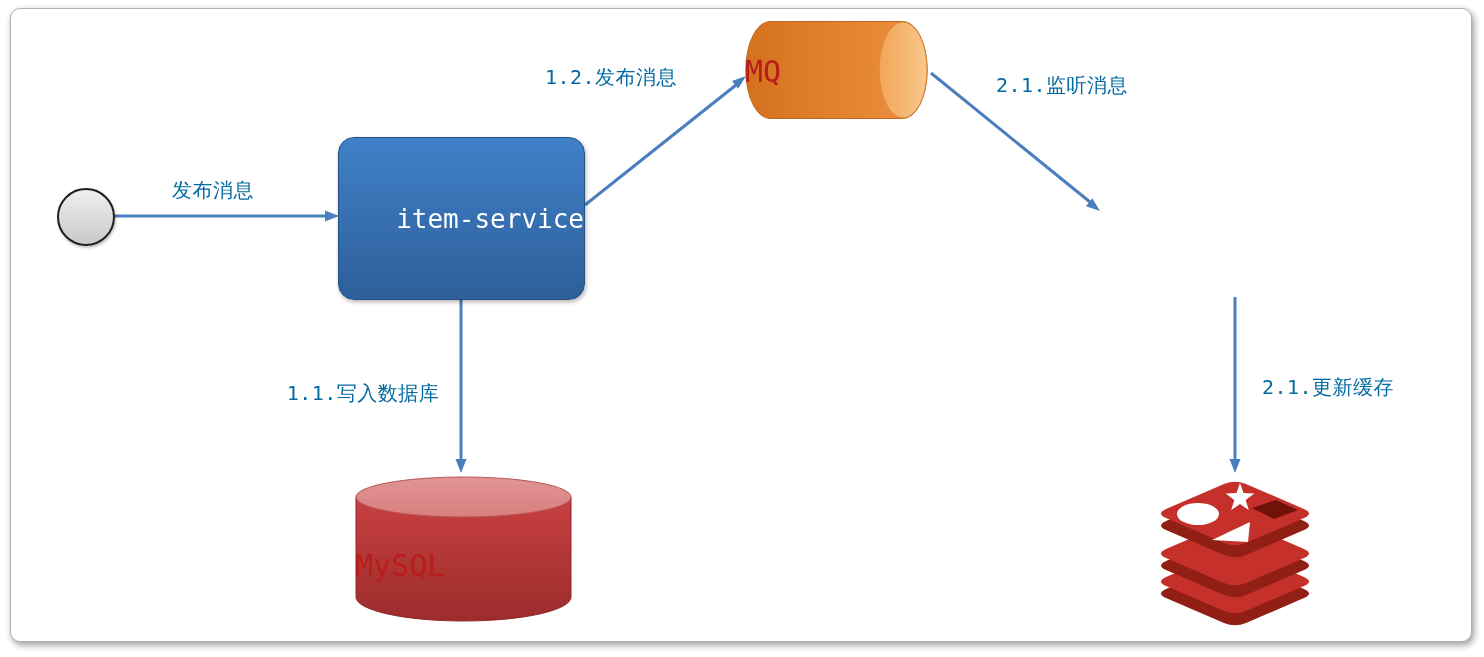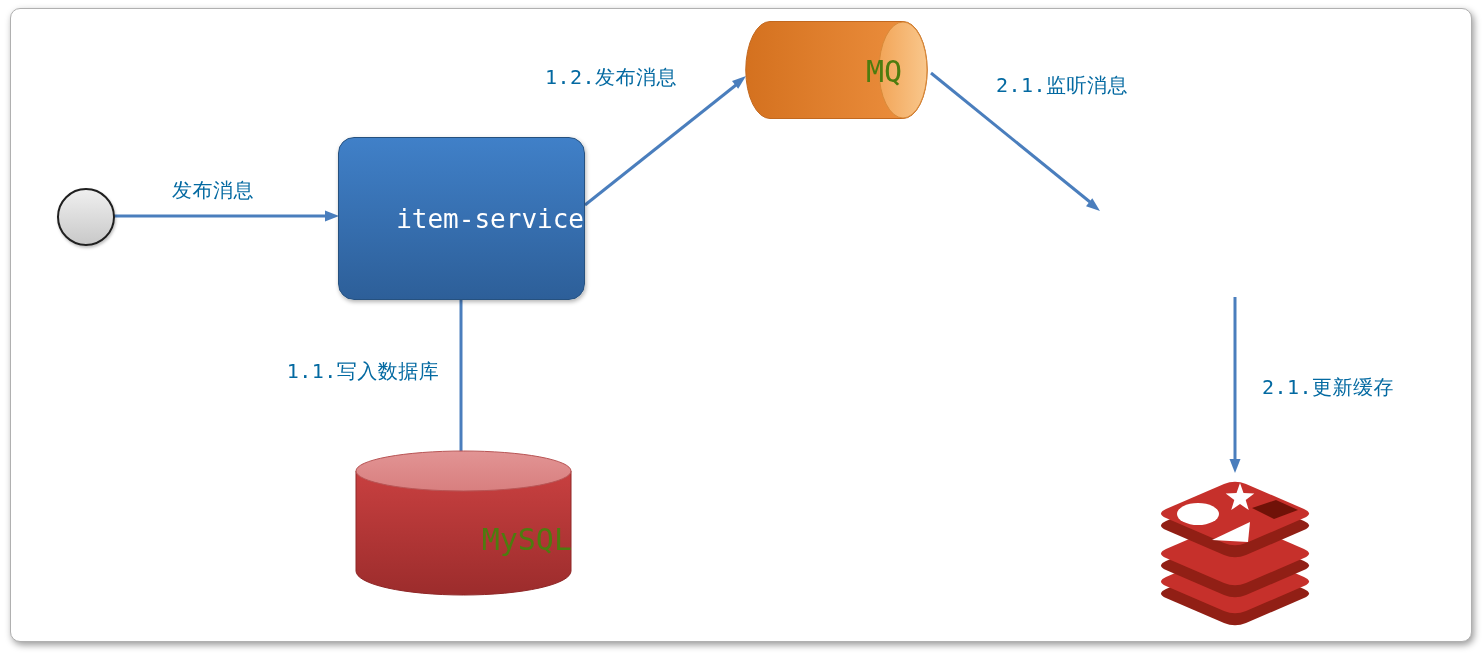--- a/index.html
+++ b/index.html
@@ -18,33 +18,33 @@
   .node-box.item{left:338px;top:137px;width:245px;height:161px;}
   .node-box.cache{left:1103px;top:133px;width:266px;height:164px;}
 
   .start-node{position:absolute;left:57px;top:188px;width:54px;height:54px;
         border-radius:50%;border:2px solid #1f1f1f;
         background:linear-gradient(180deg,#efefef 0%,#c9c9c9 100%);
         box-shadow:1px 2px 3px rgba(0,0,0,.25);}
 
   .cyl{position:absolute;}
   .cyl-mq{left:745px;top:20px;width:183px;height:100px;}
-  .cyl-mysql{left:355px;top:450px;width:217px;height:146px;}
-  .cyl-label{position:absolute;left:0;width:100%;text-align:right;color:#4d7c0f;
+  .cyl-mysql{left:355px;top:476px;width:217px;height:146px;}
+  .cyl-label{position:absolute;left:0;width:100%;text-align:left;color:#b91c1c;
         font-family:"DejaVu Sans Mono","Liberation Mono",monospace;}
   .cyl-mq .cyl-label{top:34px;font-size:30px;padding-right:26px;box-sizing:border-box;}
   .cyl-mysql .cyl-label{top:72px;font-size:30px;}
 
   .redis-logo{position:absolute;left:1150px;top:476px;width:170px;height:155px;}
 
   .edge-label{position:absolute;transform:translateX(-50%);color:#0369a1;
         font-size:20px;letter-spacing:.5px;white-space:nowrap;
         font-family:"DejaVu Sans Mono","DejaVu Sans","Liberation Sans",sans-serif;}
   .el-0{left:213px;top:177px;}
-  .el-1{left:363px;top:358px;}
+  .el-1{left:363px;top:380px;}
   .el-2{left:611px;top:64px;}
   .el-3{left:1062px;top:72px;}
   .el-4{left:1328px;top:374px;}
 </style>
 </head>
 <body>
 
 <div class="stage">
   <div class="card"></div>
 

